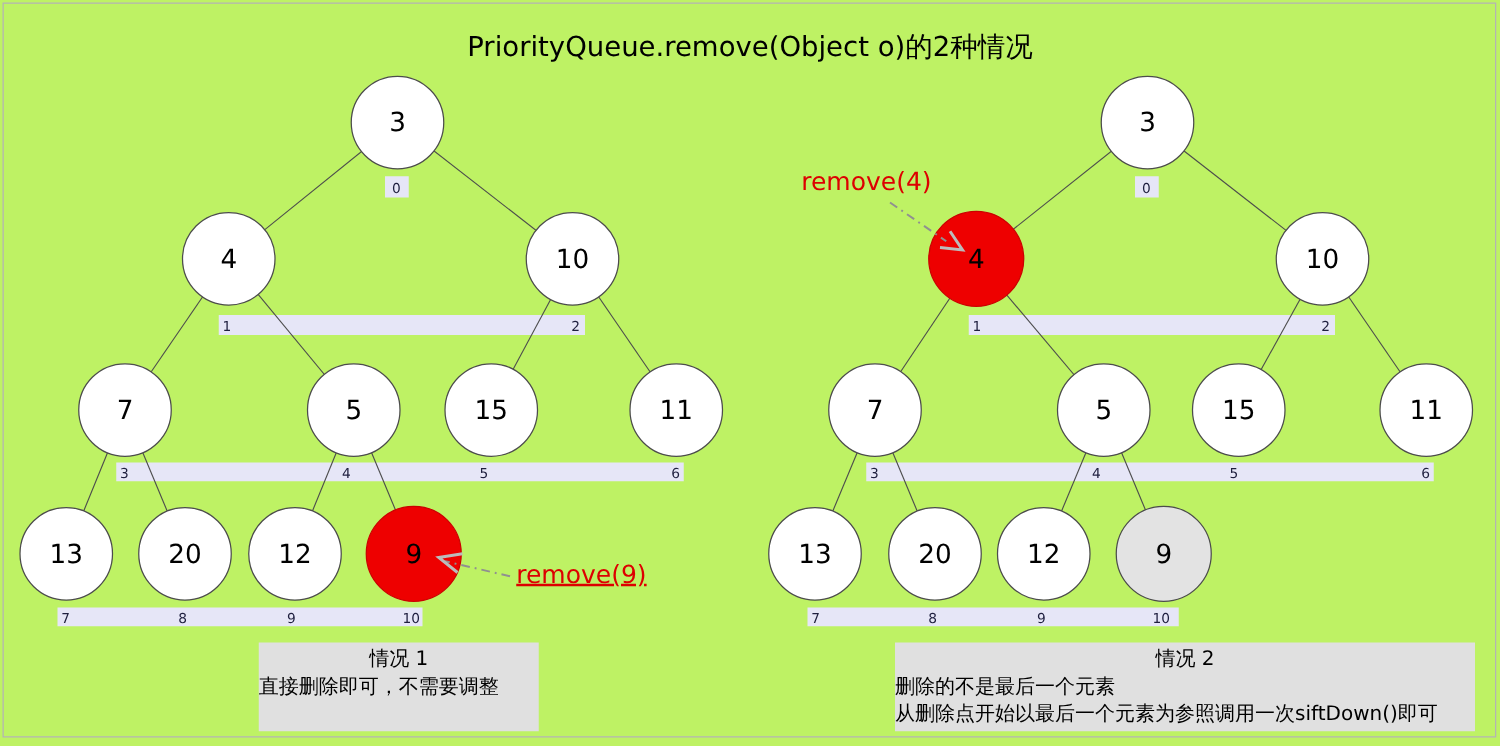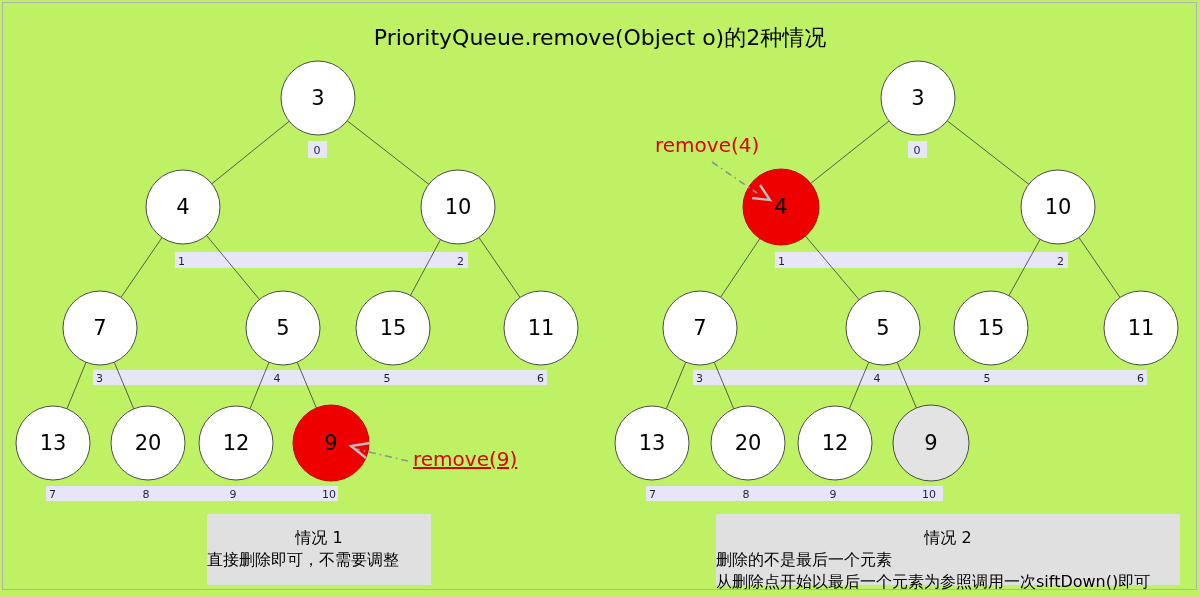--- a/index.html
+++ b/index.html
@@ -51,31 +51,31 @@
   }
   .arrow-head { stroke: var(--arrow_head, #bbbbbb); stroke-width: 2.4; fill: none; }
 
   .remove-label {
     position: absolute;
     font-size: 20px;
     color: var(--remove_text, #dd0000);
     white-space: nowrap;
   }
   #remove-label-left  { left: 413px; top: 447px; text-decoration: underline; }
-  #remove-label-right { left: 655px; top: 133px; }
+  #remove-label-right { left: 641px; top: 133px; }
 
   .caption {
     position: absolute;
     top: 514px;
     height: 71px;
     background: var(--caption_bg, #e0e0e0);
     font-size: 16px;
     line-height: 22px;
     color: #000000;
-    padding-top: 13px;
+    padding-top: 2px;
     box-sizing: border-box;
     white-space: nowrap;
   }
   #caption-left  { left: 207px; width: 224px; }
   #caption-right { left: 716px; width: 464px; }
   .caption .cap-title { text-align: center; }
 </style>
 </head>
 <body>
 

